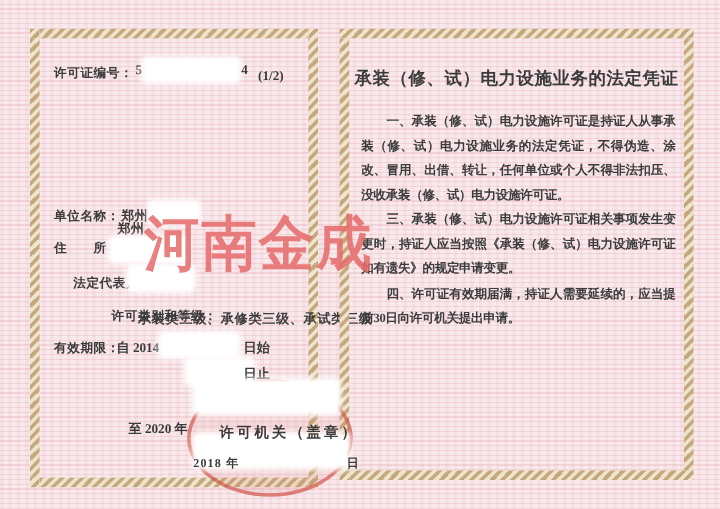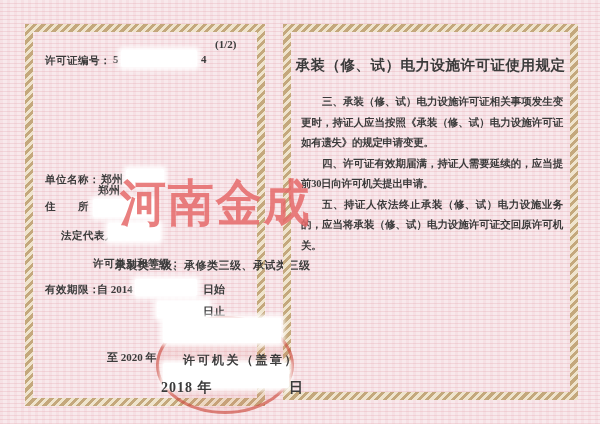--- a/index.html
+++ b/index.html
@@ -35,21 +35,21 @@
   }
   .class-val{font-size:11px;font-weight:700;letter-spacing:.5px;}
   .stamp-ring{
     position:absolute;left:123px;top:284px;width:132px;height:92px;
     border:3px solid rgba(203,72,60,.62);border-radius:50%;
     background:radial-gradient(ellipse at center, rgba(220,110,100,.10) 0 60%, rgba(220,110,100,.16) 100%);
     z-index:1;
   }
   .z2{z-index:2;} .z3{z-index:3;}
   .issuer{font-size:12px;font-weight:700;letter-spacing:2.5px;}
-  .dateline{font-size:14px;font-weight:700;letter-spacing:1px;}
+  .dateline{font-size:10px;font-weight:700;letter-spacing:1px;}
   .watermark{
     position:absolute;left:120px;top:170px;
     font-size:50px;font-weight:700;letter-spacing:2px;
     color:var(--watermark,rgba(230,106,106,.85));
     opacity:.85;transform:scaleX(.92);transform-origin:left;
     z-index:4;white-space:nowrap;pointer-events:none;
   }
   .r-title{
     position:absolute;left:0;top:24px;width:100%;margin:0;text-align:center;
     font-size:14.5px;font-weight:700;letter-spacing:.5px;
@@ -64,21 +64,21 @@
 <body>
 
 <div class="sheet">
 
   <div class="page page-left">
 
     <div class="abs lbl" style="left:12px;top:22px;">许可证编号：</div>
     <div class="abs val" style="left:80px;top:21px;">5</div>
     <div class="redact" style="left:88px;top:18px;width:76px;height:17px;"></div>
     <div class="abs val" style="left:168px;top:21px;">4</div>
-    <div class="abs val" style="left:182px;top:6px;">(1/2)</div>
+    <div class="abs val" style="left:182px;top:26px;">(1/2)</div>
 
 
     <div class="abs lbl" style="left:12px;top:141px;">单位名称：</div>
     <div class="abs val" style="left:68px;top:140px;">郑州</div>
     <div class="redact" style="left:93px;top:137px;width:38px;height:16px;"></div>
 
     <div class="abs val" style="left:65px;top:151px;">郑州</div>
     <div class="abs lbl" style="left:12px;top:168px;">住　　所：</div>
     <div class="redact" style="left:60px;top:167px;width:62px;height:18px;"></div>
 
@@ -100,23 +100,23 @@
     <div class="stamp-ring"></div>
     <div class="redact z2" style="left:130px;top:286px;width:118px;height:25px;"></div>
     <div class="redact z2" style="left:130px;top:331px;width:126px;height:25px;"></div>
 
     <div class="abs issuer z3" style="left:150px;top:320px;">许可机关（盖章）</div>
     <div class="abs dateline z3" style="left:128px;top:347px;">2018 年</div>
     <div class="abs dateline z3" style="left:256px;top:347px;">日</div>
   </div>
 
   <div class="page page-right">
-    <h1 class="r-title">承装（修、试）电力设施许可证使用规定</h1>
+    <h1 class="r-title">承装（修、试）电力设施业务的法定凭证</h1>
     <div class="rules">
+      <p>一、承装（修、试）电力设施许可证是持证人从事承装（修、试）电力设施业务的法定凭证，不得伪造、涂改、冒用、出借、转让，任何单位或个人不得非法扣压、没收承装（修、试）电力设施许可证。</p>
       <p>三、承装（修、试）电力设施许可证相关事项发生变更时，持证人应当按照《承装（修、试）电力设施许可证如有遗失》的规定申请变更。</p>
       <p>四、许可证有效期届满，持证人需要延续的，应当提前30日向许可机关提出申请。</p>
-      <p>五、持证人依法终止承装（修、试）电力设施业务的，应当将承装（修、试）电力设施许可证交回原许可机关。</p>
     </div>
   </div>
 
   <div class="watermark">河南金成</div>
 
 </div>
 
 </body></html>

